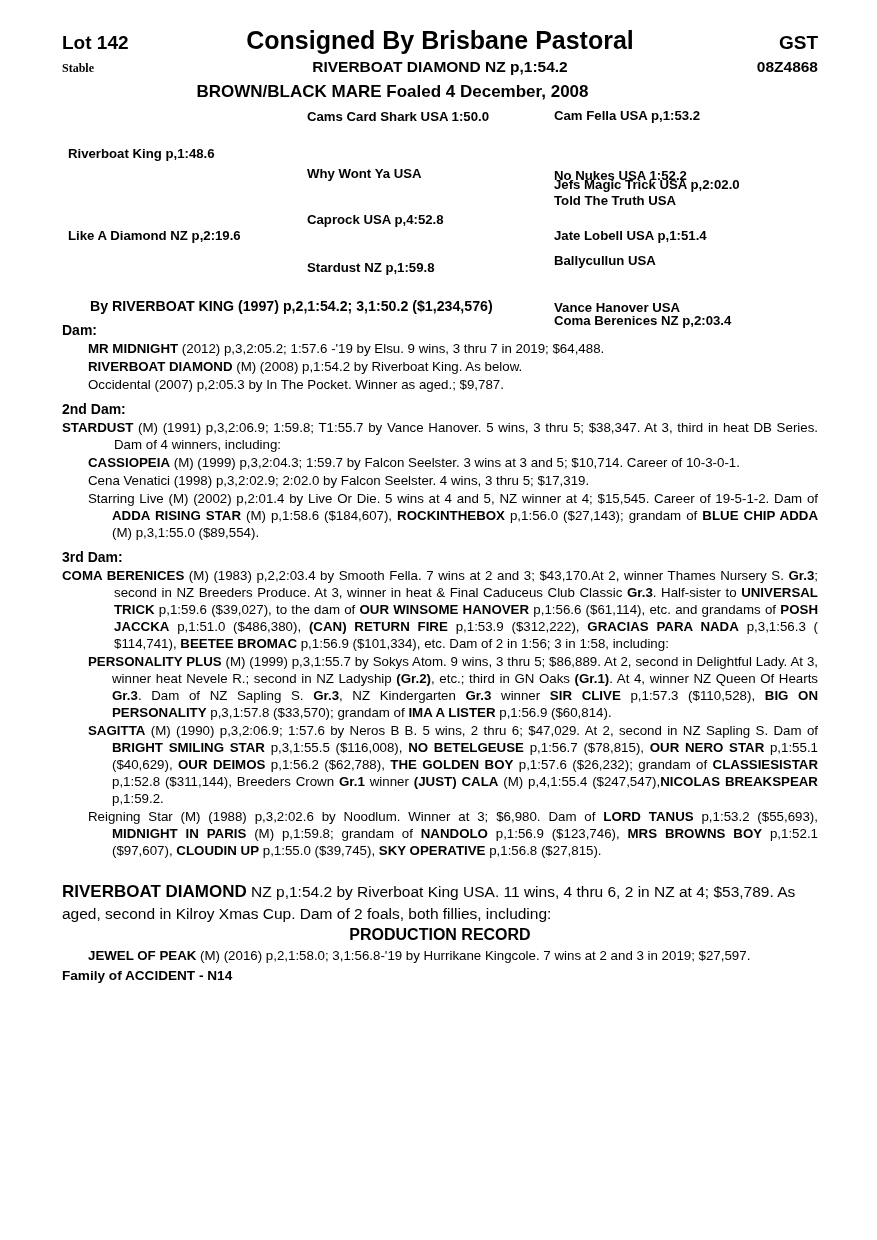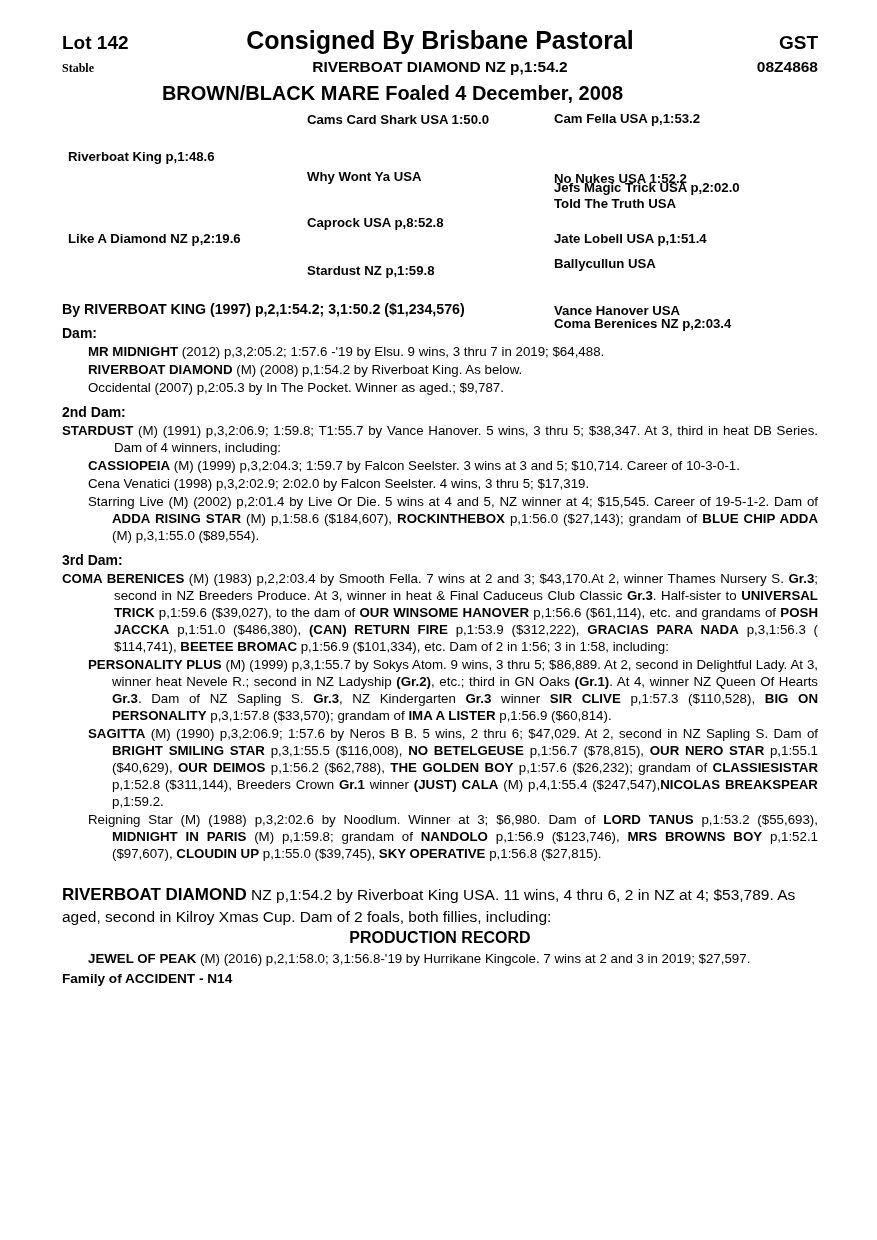--- a/index.html
+++ b/index.html
@@ -50,21 +50,21 @@
   }
   .lot { font-size: 19px; }
   .consigned { font-size: 25px; }
   .gst { font-size: 19px; }
   .stable { font-size: 12px; font-family: Liberation Serif, serif; }
   .horse-name { font-size: 15.5px; }
   .code { font-size: 15.5px; }
   .colour-line {
     text-align: center;
     font-weight: bold;
-    font-size: 20px;
+    font-size: 17px;
     margin-top: 6px;
     margin-bottom: 4px;
     padding-right: 95px;
   }
   
   .pedigree {
     position: relative;
     height: 188px;
     margin-top: 6px;
     font-weight: bold;
@@ -89,20 +89,21 @@
   .p3-4 { top: 120px; }
   .p3-5 { top: 145px; }
   .p3-6 { top: 192px; }
   .p3-7 { top: 205px; }
   
   .sire-line {
     font-weight: bold;
     font-size: 14.2px;
     margin-top: 2px;
     margin-bottom: 8px;
+    margin-left: 28px;
   }
   .dam-head {
     font-weight: bold;
     font-size: 14px;
     margin-top: 8px;
     margin-bottom: 2px;
   }
   .para {
     font-size: 13.3px;
     line-height: 1.28;
@@ -158,21 +159,21 @@
     <div class="colour-line">BROWN/BLACK MARE Foaled 4 December, 2008</div>
 
     <div class="pedigree">
       <div class="ped-col1">
         <div class="p1-0">Riverboat King p,1:48.6</div>
         <div class="p1-1">Like A Diamond NZ p,2:19.6</div>
       </div>
       <div class="ped-col2">
         <div class="p2-0">Cams Card Shark USA 1:50.0</div>
         <div class="p2-1">Why Wont Ya USA</div>
-        <div class="p2-2">Caprock USA p,8:52.8</div>
+        <div class="p2-2">Caprock USA p,4:52.8</div>
         <div class="p2-3">Stardust NZ p,1:59.8</div>
       </div>
       <div class="ped-col3">
         <div class="p3-0">Cam Fella USA p,1:53.2</div>
         <div class="p3-1">Jefs Magic Trick USA p,2:02.0</div>
         <div class="p3-2">No Nukes USA 1:52.2</div>
         <div class="p3-3">Told The Truth USA</div>
         <div class="p3-4">Jate Lobell USA p,1:51.4</div>
         <div class="p3-5">Ballycullun USA</div>
         <div class="p3-6">Vance Hanover USA</div>

